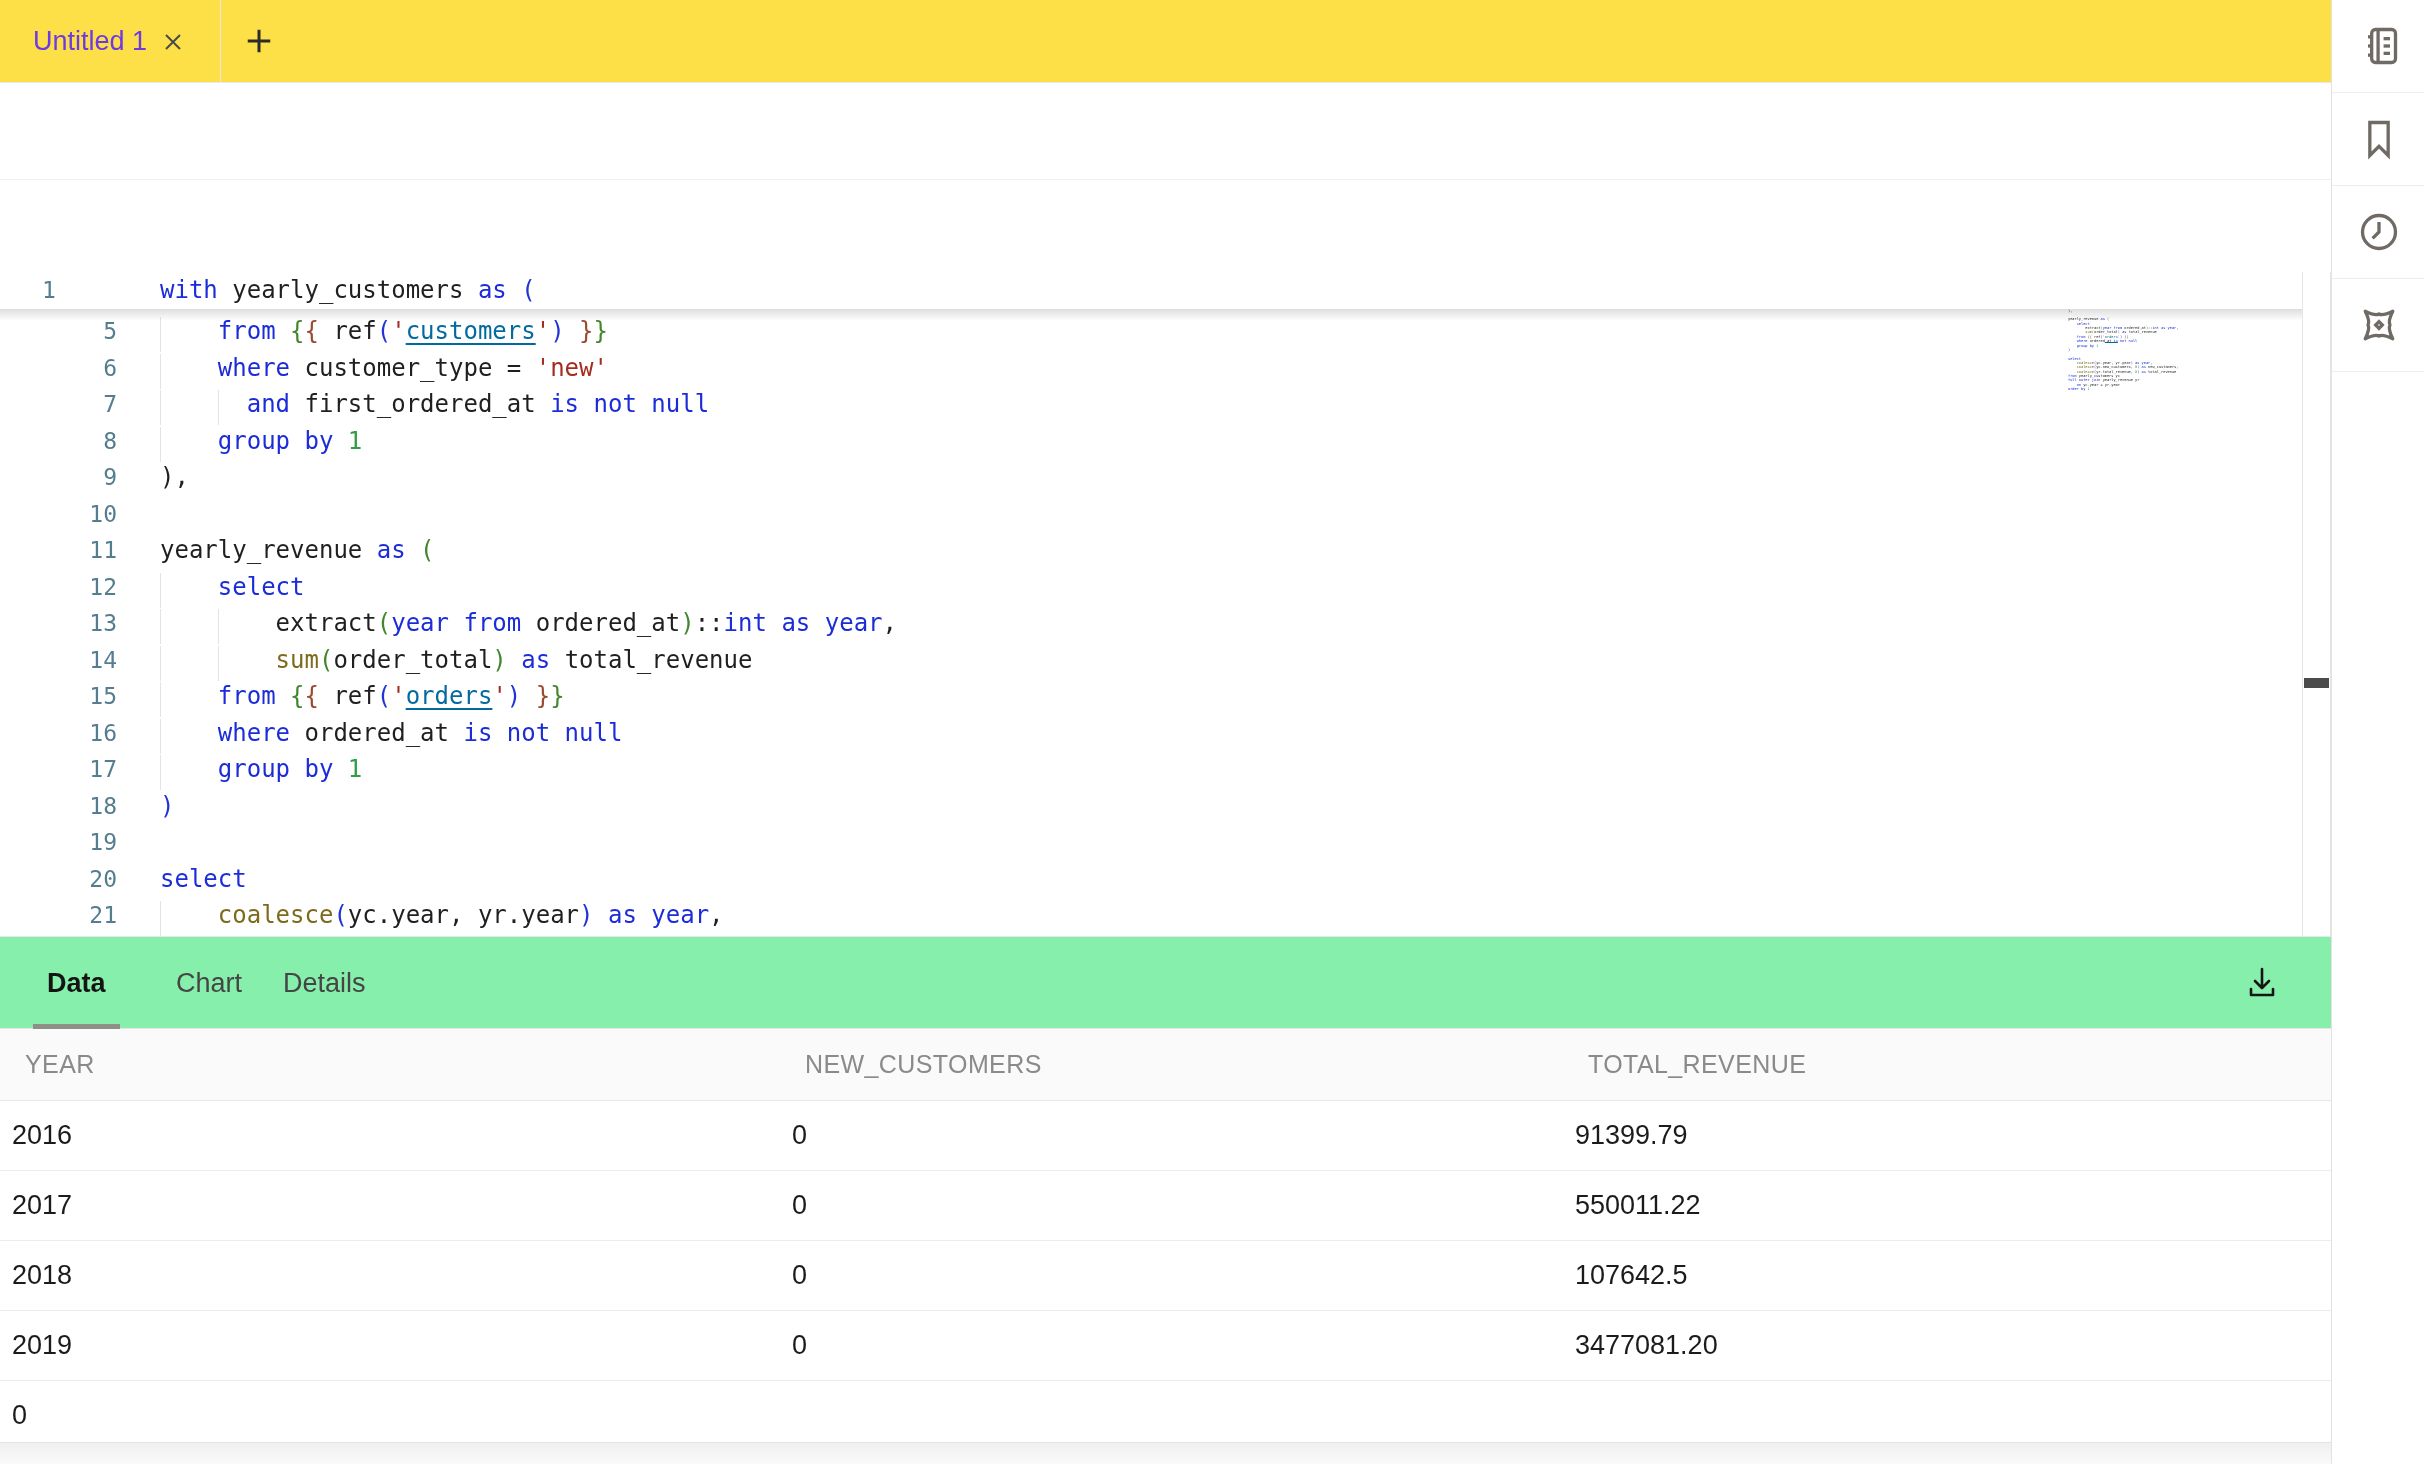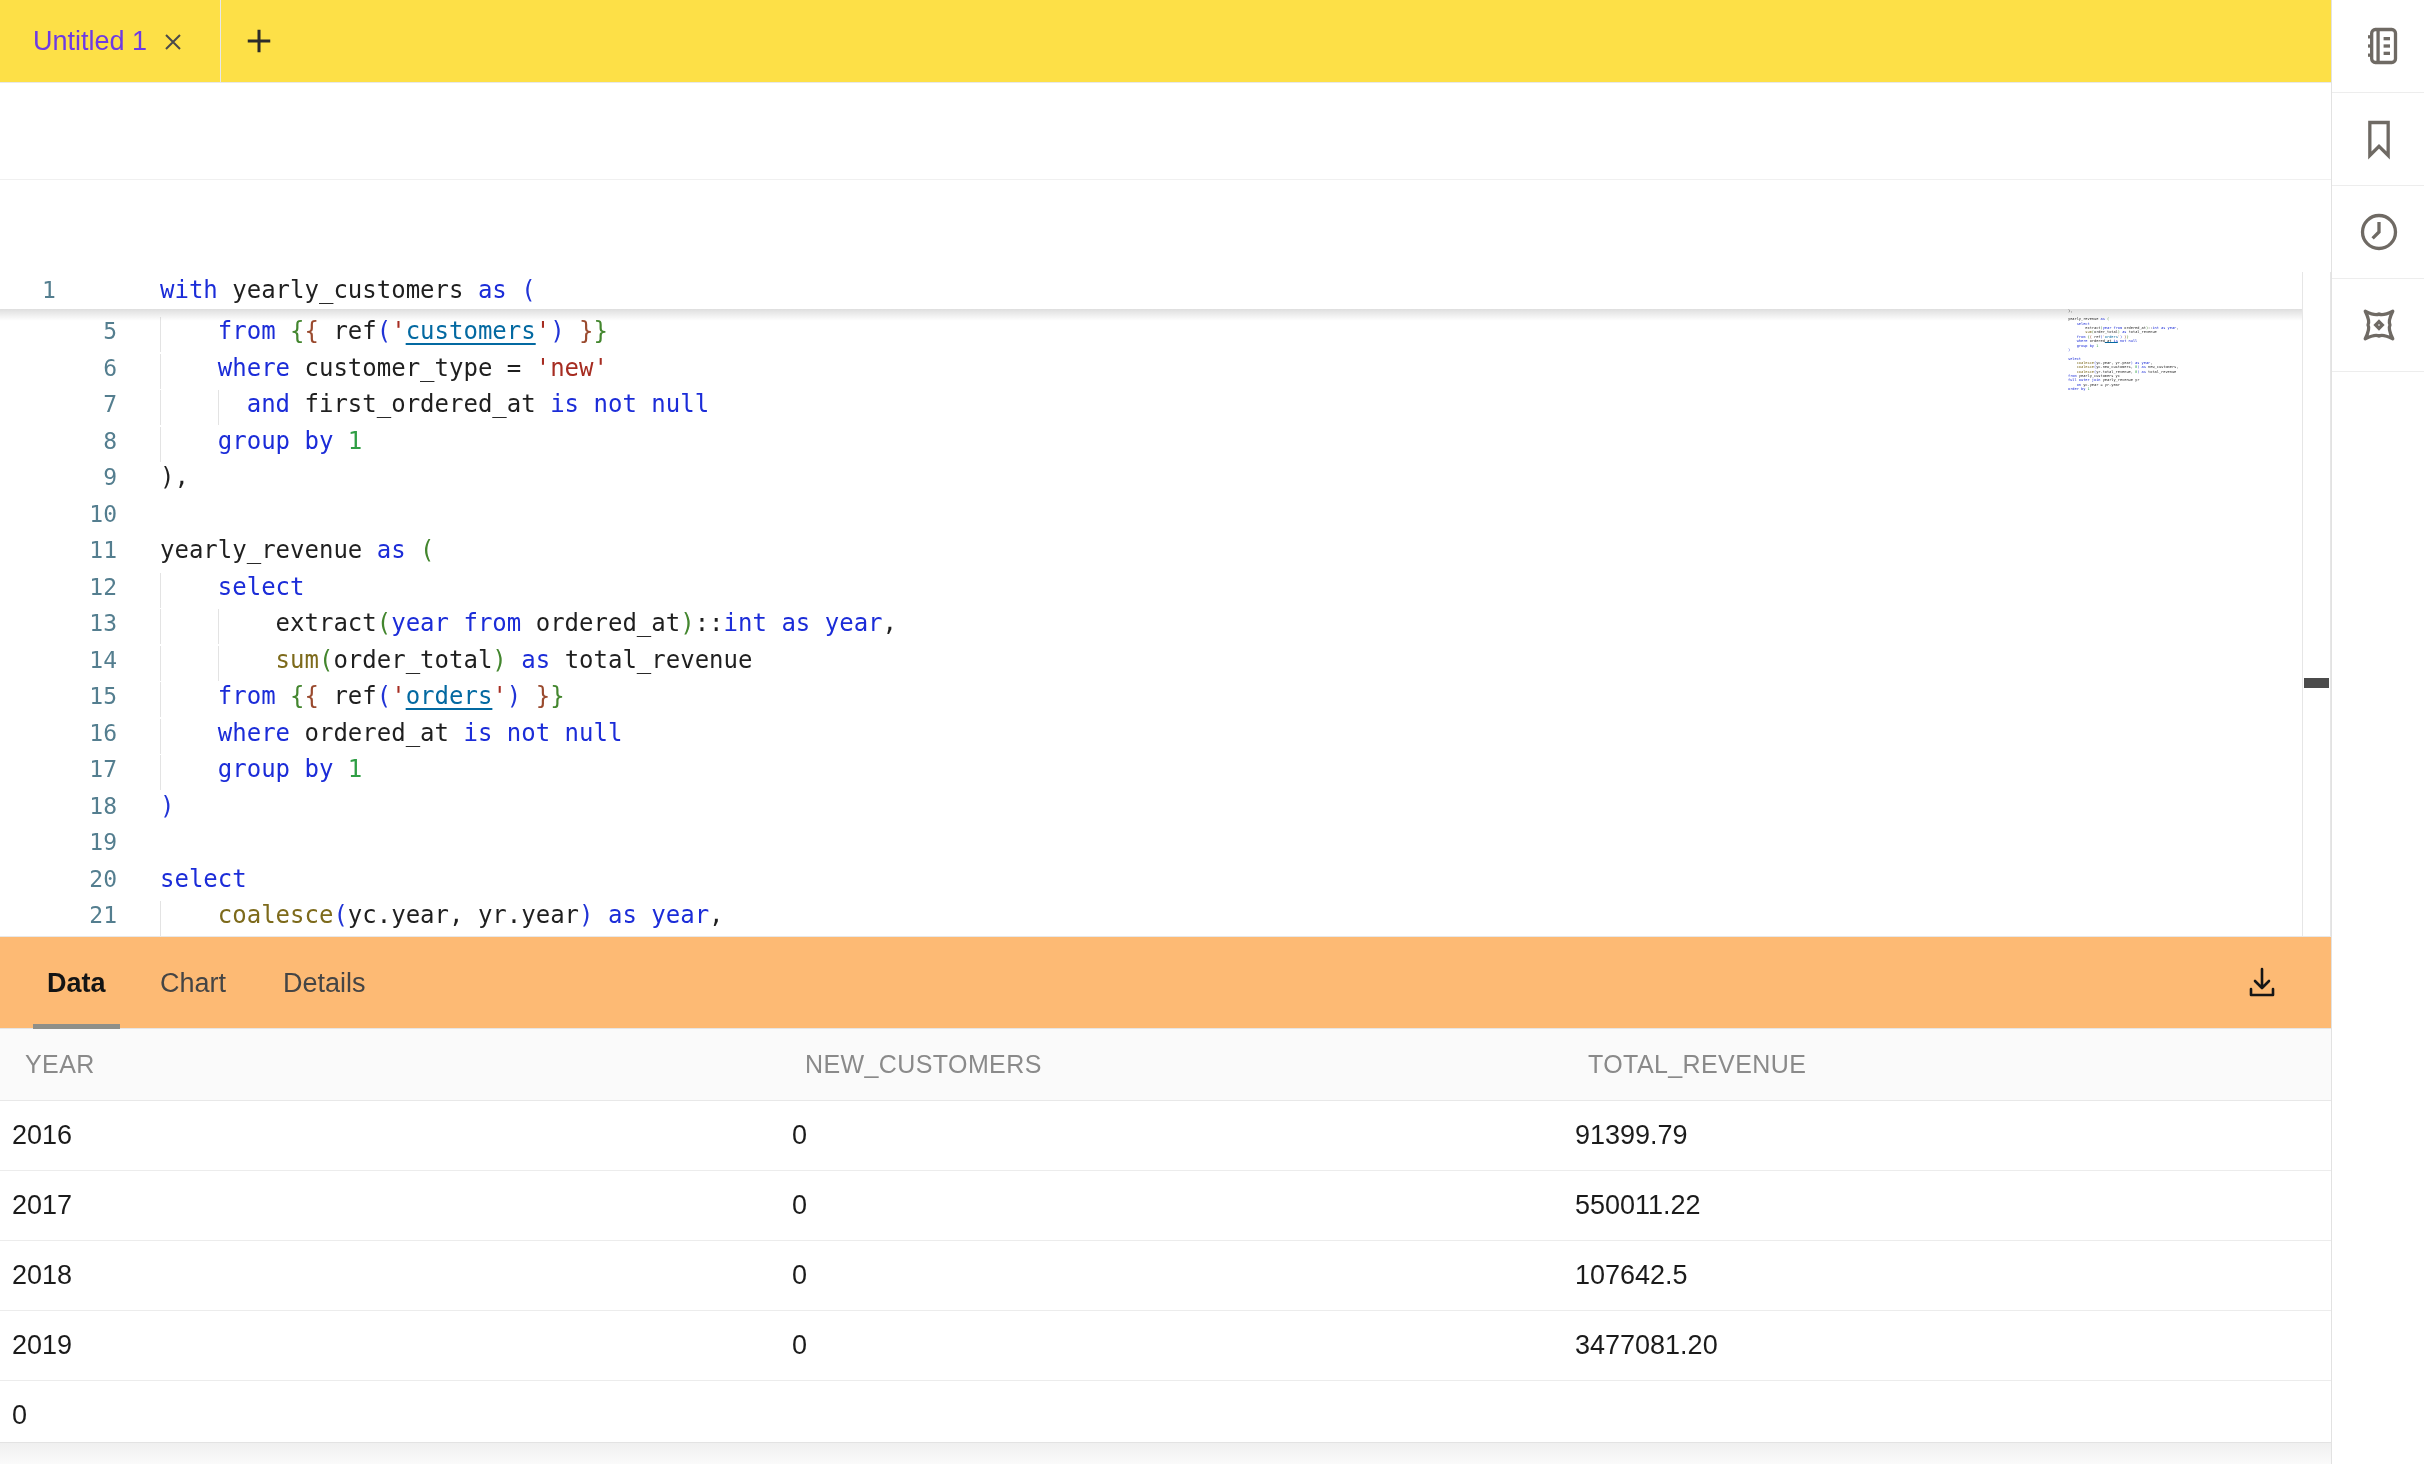--- a/index.html
+++ b/index.html
@@ -63,21 +63,21 @@
   #minimap { left:2068px; top:2px; width:120px; cursor:pointer;
     font-family:"DejaVu Sans Mono", monospace; font-size:3.6px; line-height:4.35px; }
   #minimap div { white-space:pre; }
 
   
   #resizer { left:2302px; top:272px; width:29px; height:664px; background:#fff;
     border-left:1px solid #e6e6e6; border-right:1px solid #e6e6e6; }
   #resizer .handle { position:absolute; left:1px; top:406px; width:25px; height:10px; background:#4b4b4b; cursor:row-resize; }
 
   
-  #results { left:0; top:936px; width:2331px; height:528px; border-top:1px solid #e8e8e8; background:#fdba74; }
+  #results { left:0; top:936px; width:2331px; height:528px; border-top:1px solid #e8e8e8; background:#86efac; }
   #rtabs { position:absolute; left:0; top:0; width:100%; height:92px; border-bottom:1px solid #e6e6e6; }
   .rtab { position:absolute; top:0; height:92px; display:flex; align-items:center; font-size:27px; color:#454545; cursor:pointer; }
   .rtab.active { color:#141414; font-weight:700; }
   .rtab.active::after { content:""; position:absolute; left:-14px; right:-14px; bottom:0; height:5px; background:#8f8f88; }
   #dl-btn { position:absolute; left:2232px; top:12px; width:60px; height:66px; display:flex; align-items:center; justify-content:center; cursor:pointer; }
   #dl-btn svg { width:40px; height:40px; stroke:#161616; stroke-width:2.6; fill:none; }
 
   #thead { position:absolute; left:0; top:92px; width:100%; height:72px; background:#fafafa;
     border-bottom:1px solid #e8e8e8; display:grid; grid-template-columns:780px 783px 1fr;
     align-items:center; padding-left:25px; }
@@ -207,21 +207,21 @@
       </div>
   </div>
 
   <div id="resizer" class="abs">
     <div class="handle"></div>
   </div>
 
   <div id="results" class="abs">
     <div id="rtabs">
         <div class="rtab active" style="left: 47px;">Data</div>
-        <div class="rtab" style="left: 160px;">Chart</div>
+        <div class="rtab" style="left: 176px;">Chart</div>
         <div class="rtab" style="left: 283px;">Details</div>
       </div>
     <div id="dl-btn">
       <svg viewBox="0 0 40 40">
         <path d="M20 7 V25 M13 19 L20 26 L27 19 M9 27 V33 H31 V27" stroke-linecap="round" stroke-linejoin="round"></path>
       </svg>
     </div>
     <div id="thead">
         <div class="hcell">YEAR</div>
         <div class="hcell">NEW_CUSTOMERS</div>

